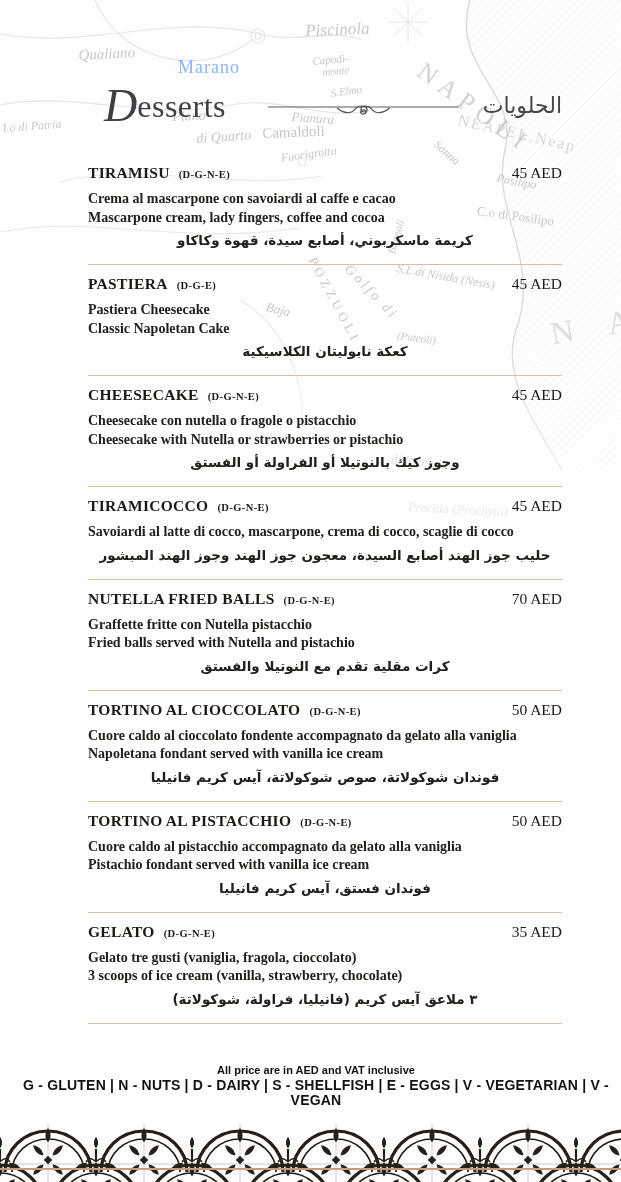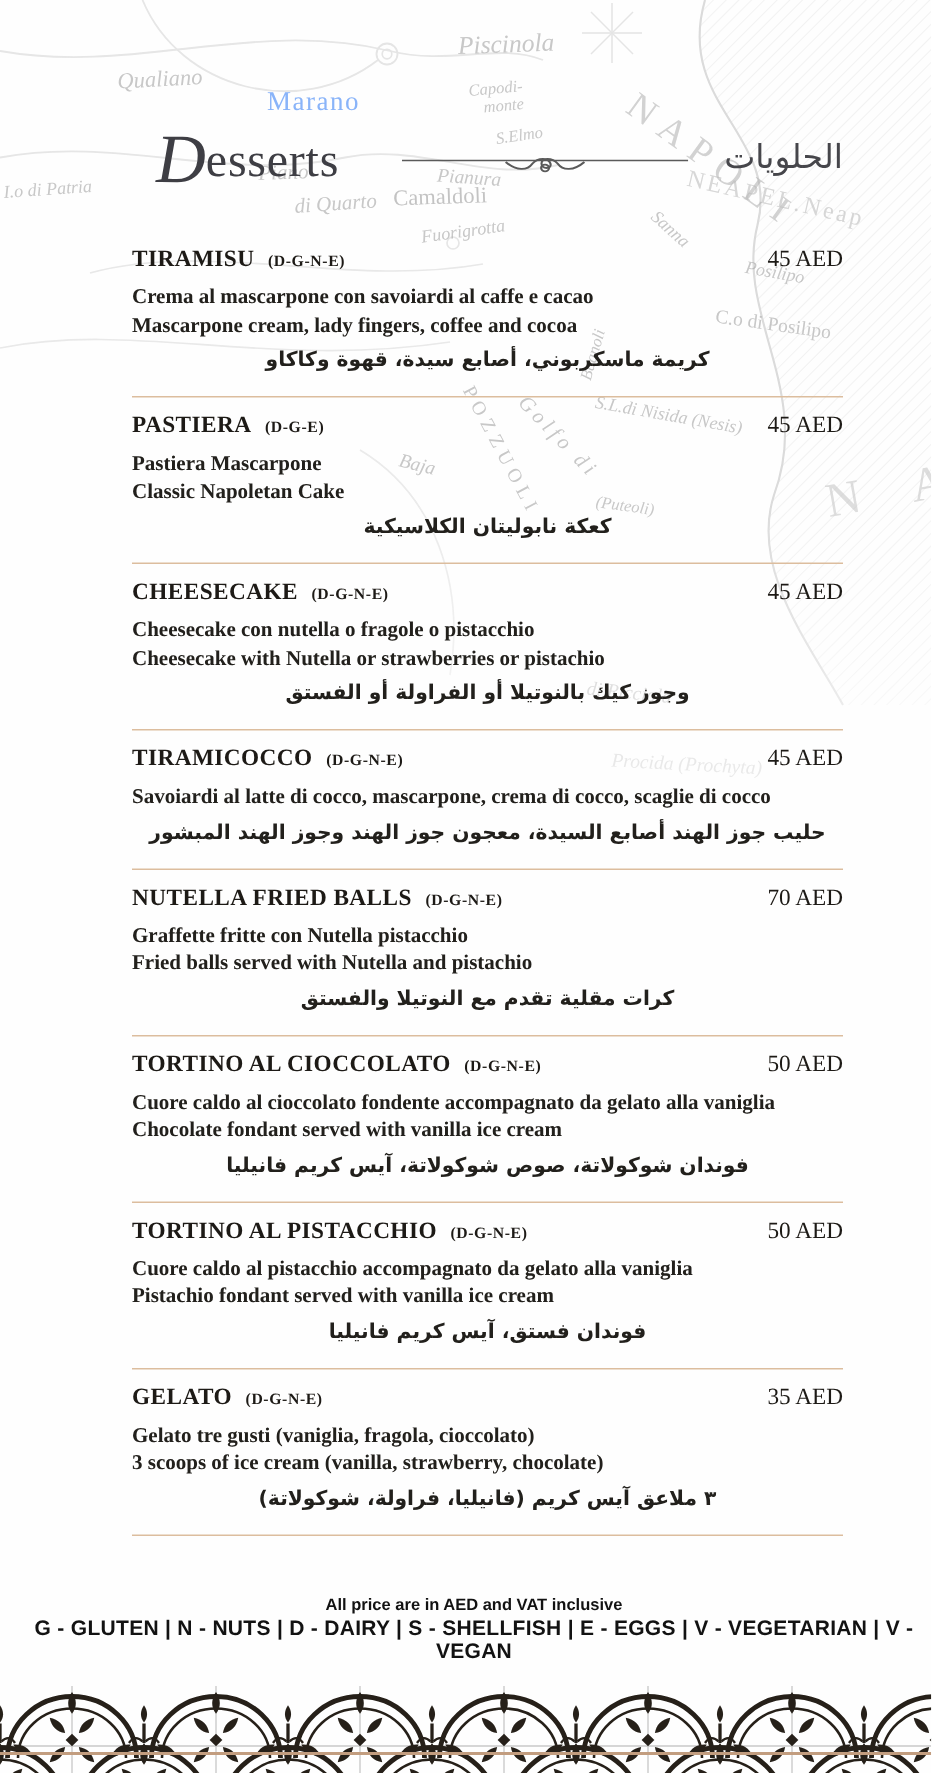--- a/index.html
+++ b/index.html
@@ -145,21 +145,21 @@
         <p class="desc">Crema al mascarpone con savoiardi al caffe e cacao</p>
         <p class="desc">Mascarpone cream, lady fingers, coffee and cocoa</p>
         <p class="desc ar">كريمة ماسكربوني، أصابع سيدة، قهوة وكاكاو</p>
       </div>
 
       <div class="item">
         <div class="item-head">
           <div><span class="item-name">PASTIERA</span> <span class="item-codes">(D-G-E)</span></div>
           <span class="item-price">45 AED</span>
         </div>
-        <p class="desc">Pastiera Mascarpone</p>
+        <p class="desc">Pastiera Cheesecake</p>
         <p class="desc">Classic Napoletan Cake</p>
         <p class="desc ar">كعكة نابوليتان الكلاسيكية</p>
       </div>
 
       <div class="item">
         <div class="item-head">
           <div><span class="item-name">CHEESECAKE</span> <span class="item-codes">(D-G-N-E)</span></div>
           <span class="item-price">45 AED</span>
         </div>
         <p class="desc">Cheesecake con nutella o fragole o pistacchio</p>
@@ -185,21 +185,21 @@
         <p class="desc">Fried balls served with Nutella and pistachio</p>
         <p class="desc ar">كرات مقلية تقدم مع النوتيلا والفستق</p>
       </div>
 
       <div class="item">
         <div class="item-head">
           <div><span class="item-name">TORTINO AL CIOCCOLATO</span> <span class="item-codes">(D-G-N-E)</span></div>
           <span class="item-price">50 AED</span>
         </div>
         <p class="desc">Cuore caldo al cioccolato fondente accompagnato da gelato alla vaniglia</p>
-        <p class="desc">Chocolate fondant served with vanilla ice cream</p>
+        <p class="desc">Napoletana fondant served with vanilla ice cream</p>
         <p class="desc ar">فوندان شوكولاتة، صوص شوكولاتة، آيس كريم فانيليا</p>
       </div>
 
       <div class="item">
         <div class="item-head">
           <div><span class="item-name">TORTINO AL PISTACCHIO</span> <span class="item-codes">(D-G-N-E)</span></div>
           <span class="item-price">50 AED</span>
         </div>
         <p class="desc">Cuore caldo al pistacchio accompagnato da gelato alla vaniglia</p>
         <p class="desc">Pistachio fondant served with vanilla ice cream</p>

